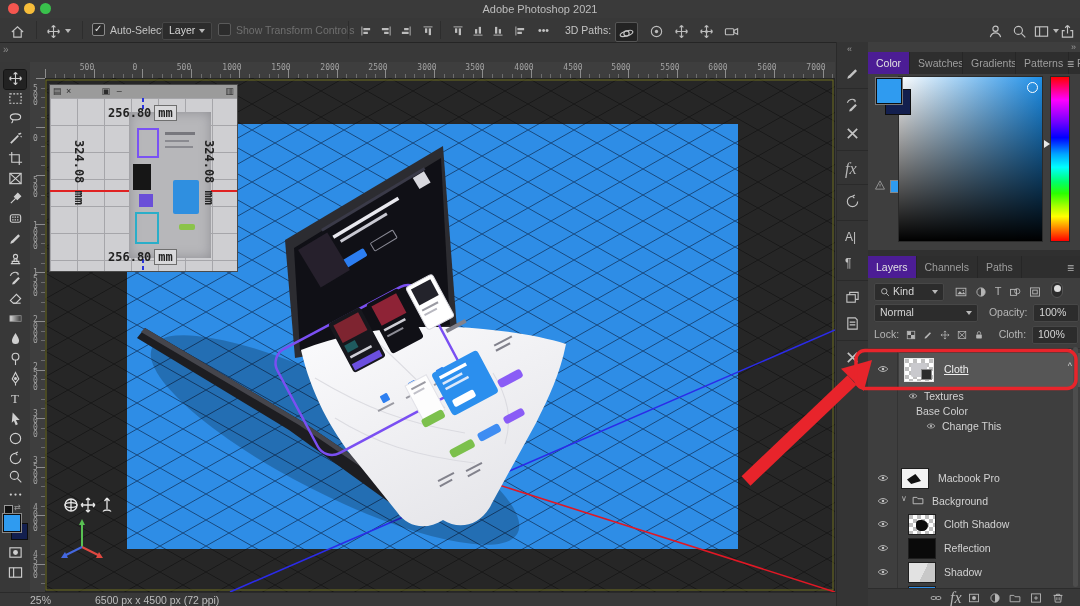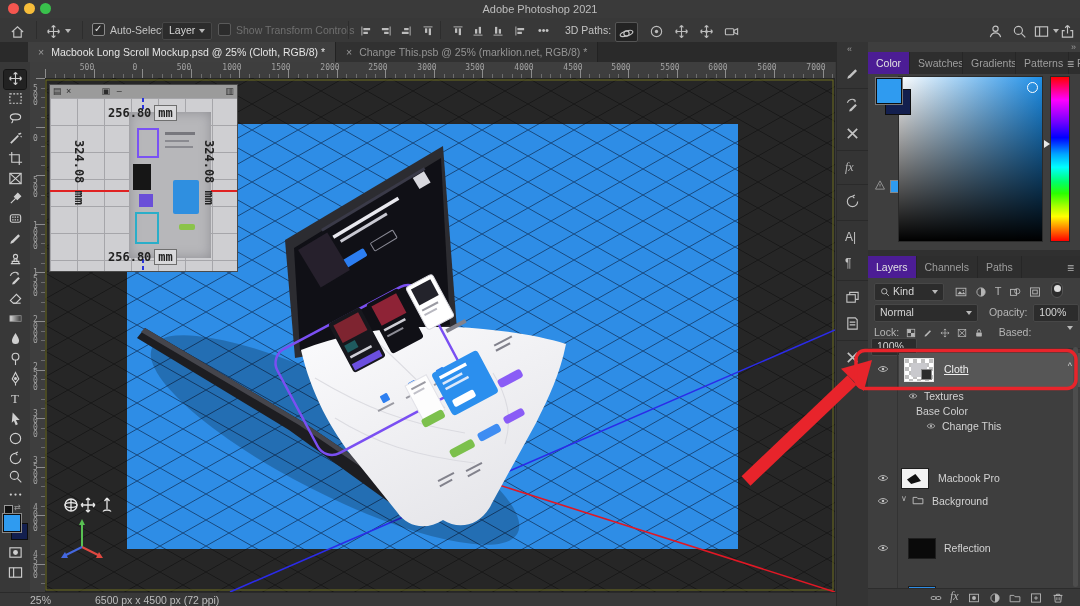--- a/index.html
+++ b/index.html
@@ -88,21 +88,21 @@
   #eyediv{position:absolute;left:29px;top:302px;width:1px;height:246px;background:#333;}
   .thumb{position:absolute;width:28px;height:21px;box-sizing:border-box;border:1px solid #1f1f1f;
      background:repeating-conic-gradient(#ffffff 0% 25%, #bfbfbf 0% 50%) 0 0/8px 8px;}
   .lbar{position:absolute;left:0;top:546px;width:212px;height:18px;background:#383838;border-top:1px solid #2c2c2c;color:#b5b5b5;}
   .lbic{position:absolute;top:2px;color:#b5b5b5;}
   #lscroll{position:absolute;left:205px;top:305px;width:5px;height:240px;background:#4d4d4d;border-radius:3px;}
   
   #statusbar{left:0;top:592px;width:836px;height:14px;background:#383838;border-top:1px solid #2a2a2a;color:#bdbdbd;}
   
   #overlay{left:0;top:0;width:1080px;height:606px;pointer-events:none;z-index:60;}
-  .fxtxt{font-family:"Liberation Serif",serif;font-style:italic;font-size:12px;color:#b5b5b5;}
+  .fxtxt{font-family:"Liberation Serif",serif;font-style:italic;font-size:16px;color:#b5b5b5;}
 </style>
 </head>
 <body>
 
 <svg width="0" height="0" style="position:absolute">
   <defs>
     <linearGradient id="gfill" x1="0" y1="0" x2="1" y2="0">
       <stop offset="0" stop-color="#ddd"></stop>
         <stop offset="1" stop-color="#333"></stop>
     </linearGradient>
@@ -368,25 +368,20 @@
         </svg></span>
     <span class="ob abs" style="left:1034px"><svg class="ic">
           <use href="#i-layout"></use>
         </svg><span class="caret"></span></span>
     <span class="ob abs" style="left:1060px"><svg class="ic">
           <use href="#i-share"></use>
         </svg></span>
   </div>
 
   <span id="tabchev" class="abs">»</span>
-  <div id="tabbar" class="abs">
-    <div style="width:28px;height:20px;float:left"></div>
-    <div class="dtab active"><span class="x">×</span><span>Macbook Long Scroll Mockup.psd @ 25% (Cloth, RGB/8) *</span></div>
-    <div class="dtab inactive"><span class="x">×</span><span>Change This.psb @ 25% (marklion.net, RGB/8) *</span></div>
-  </div>
 
   <div id="toolbar" class="abs">
     <span class="tool sel" style="top:8px"><svg class="ic">
           <use href="#i-move"></use>
         </svg></span>
     <span class="tool" style="top:28px"><svg class="ic">
           <use href="#i-marquee"></use>
         </svg></span>
     <span class="tool" style="top:48px"><svg class="ic">
           <use href="#i-lasso"></use>
@@ -738,21 +733,21 @@
           </svg></span>
       <span style="margin-left:4px;color:#b5b5b5"><svg class="ic xs">
             <use href="#i-move"></use>
           </svg></span>
       <span style="margin-left:4px;color:#b5b5b5"><svg class="ic xs">
             <use href="#i-frame"></use>
           </svg></span>
       <span style="margin-left:4px;color:#b5b5b5"><svg class="ic xs">
             <use href="#i-lockpad"></use>
           </svg></span>
-      <span style="margin-left:12px;color:#b5b5b5">Based:</span>
+      <span style="margin-left:12px;color:#b5b5b5">Cloth:</span>
       <span class="pwell" style="margin-left:3px;width:34px"><span>100%</span><span class="caret" style="float:right;margin-top:6px"></span></span>
     </div>
 
     <div class="abs" style="left:0;top:306px;width:212px;height:240px;border-top:1px solid #333">
       <div id="eyediv" style="left:29px;top:0;height:240px"></div>
 
       <div class="lrow" style="top:4px;height:34px">
         <span class="eyecol" style="top:9px"><svg class="ic sm">
               <use href="#i-eye"></use>
             </svg></span>
@@ -799,29 +794,45 @@
         <span class="eyecol" style="top:3px"><svg class="ic sm">
               <use href="#i-eye"></use>
             </svg></span>
         <span class="abs" style="left:33px;top:3px;color:#b5b5b5;font-size:8px">∨</span>
         <span class="abs" style="left:44px;top:2px;color:#c3c3c3"><svg class="ic sm">
               <use href="#i-folder"></use>
             </svg></span>
         <span class="llabel abs" style="left:64px;top:4px">Background</span>
       </div>
 
+      <div class="lrow" style="top:164px;height:24px">
+        <span class="eyecol" style="top:4px"><svg class="ic sm">
+              <use href="#i-eye"></use>
+            </svg></span>
+        <div class="thumb" style="left:40px;top:1px">
+          <div class="abs" style="left:7px;top:5px;width:12px;height:11px;background:#0c0c0c;border-radius:40% 60% 55% 45%"></div>
+        </div>
+        <span class="llabel abs" style="left:76px;top:5px">Cloth Shadow</span>
+      </div>
 
       <div class="lrow" style="top:188px;height:24px">
         <span class="eyecol" style="top:4px"><svg class="ic sm">
               <use href="#i-eye"></use>
             </svg></span>
         <div class="thumb" style="left:40px;top:1px;background:#0a0a0a"></div>
         <span class="llabel abs" style="left:76px;top:5px">Reflection</span>
       </div>
 
+      <div class="lrow" style="top:212px;height:24px">
+        <span class="eyecol" style="top:4px"><svg class="ic sm">
+              <use href="#i-eye"></use>
+            </svg></span>
+        <div class="thumb" style="left:40px;top:1px;background:linear-gradient(115deg,#e2e2e2 55%,#c8c8c8 55%)"></div>
+        <span class="llabel abs" style="left:76px;top:5px">Shadow</span>
+      </div>
 
       <div class="lrow" style="top:236px;height:24px">
         <span class="eyecol" style="top:4px"><svg class="ic sm">
               <use href="#i-eye"></use>
             </svg></span>
         <div class="thumb" style="left:40px;top:1px;background:#2e8de6"></div>
         <span class="llabel abs" style="left:76px;top:5px">Change Color</span>
       </div>
     </div>
     <div id="lscroll"></div>

